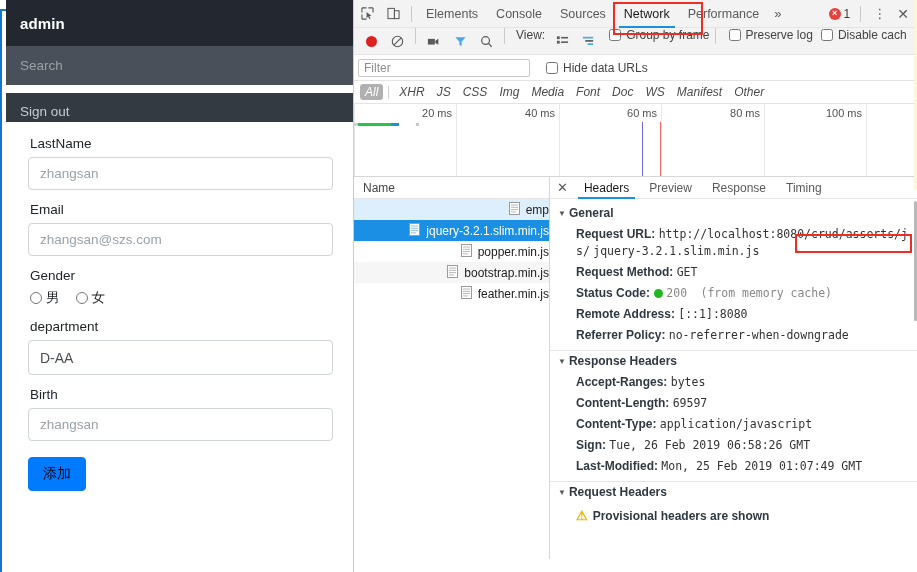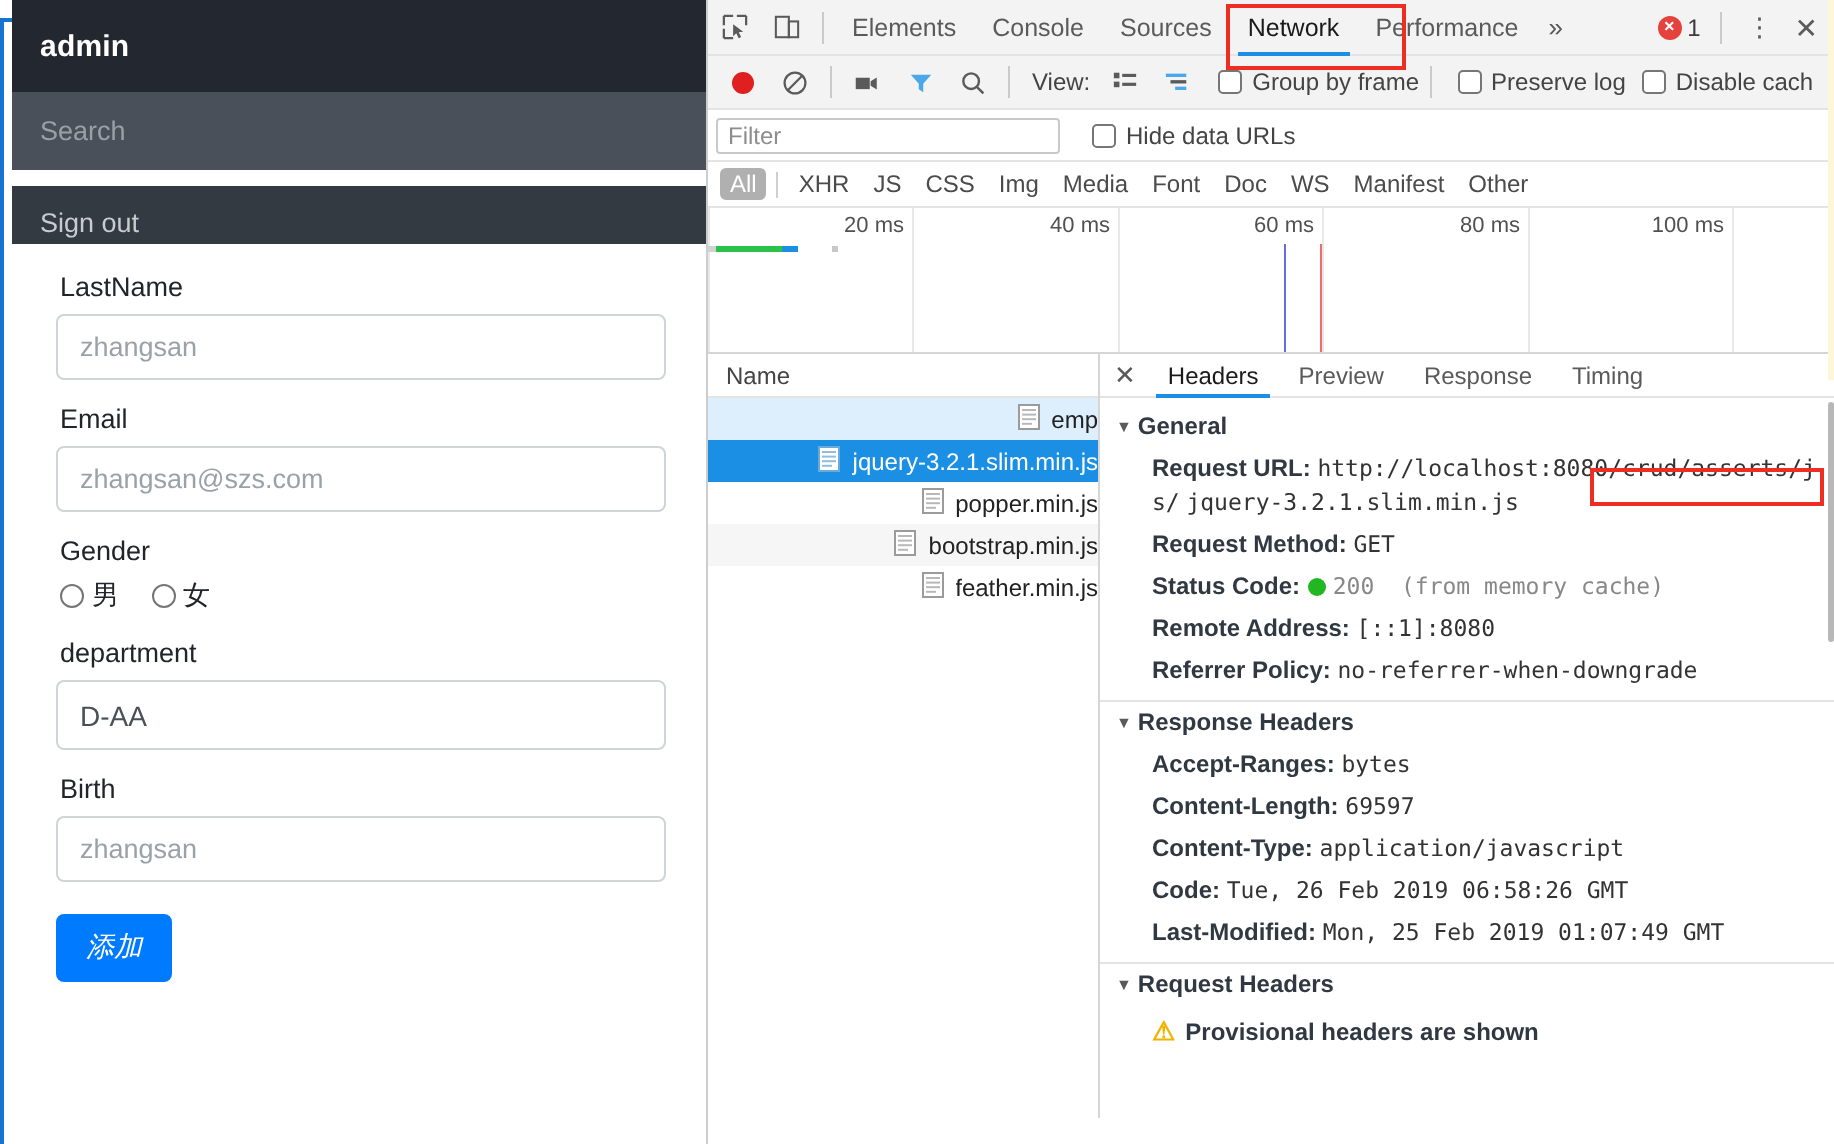--- a/index.html
+++ b/index.html
@@ -100,24 +100,23 @@
     font-size: 14px; color: #495057;
     cursor: pointer;
   }
   .select-caret {
     position: absolute; right: 10px; top: 50%; transform: translateY(-50%);
     font-size: 9px; color: #343a40; pointer-events: none;
   }
   .add-btn {
     margin-top: 4px;
     background: #007bff; border: 1px solid #007bff; border-radius: 4px;
-    color: #ffffff; font-size: 14px;
+    color: #000000; font-size: 14px;
     padding: 7px 14px; cursor: pointer;
     font-family: "Liberation Sans", sans-serif;
-    font-style: italic;
   }
 
   
   #devtools {
     position: absolute; left: 353px; top: 0;
     width: 564px; height: 572px;
     background: #ffffff;
     border-left: 1px solid #cdcdcd;
     font-family: "Liberation Sans", sans-serif;
     font-size: 12px; color: #333;
@@ -155,21 +154,21 @@
   .err-count { font-size: 12px; color: #3b3b3b; }
   .kebab { padding: 0 7px; cursor: pointer; color: #5a5a5a; font-size: 13px; letter-spacing: 0; }
   .xclose { padding: 0 8px 0 4px; cursor: pointer; color: #5a5a5a; font-size: 14px; }
 
   .red-box {
     position: absolute; border: 2px solid #ef2e23;
     pointer-events: none;
   }
 
   .dt-row2 {
-    height: 27px; display: flex; align-items: center;
+    height: 27px; display: flex; align-items: flex-start;
     border-bottom: 1px solid #e4e4e4; background: #f3f3f3;
     padding-left: 4px;
   }
   .rec-dot { width: 11px; height: 11px; border-radius: 50%; background: #e02020; }
   .cb-label {
     display: inline-flex; align-items: center; gap: 5px;
     font-size: 12px; color: #444; margin-left: 8px; cursor: pointer; white-space: nowrap;
   }
   .cb-label input { margin: 0; width: 12px; height: 12px; }
   .view-txt { font-size: 12px; color: #444; margin: 0 4px 0 6px; }
@@ -188,21 +187,21 @@
   }
   .filter-input::placeholder { color: #8d8d8d; opacity: 1; }
 
   .dt-row4 {
     height: 23px; display: flex; align-items: center;
     border-bottom: 1px solid #e4e4e4; background: #fff;
     padding-left: 6px; gap: 2px;
   }
   .type-chip {
     font-size: 12px; color: #4b4b4b; padding: 1px 5px;
-    border-radius: 3px; cursor: pointer; white-space: nowrap;
+    border-radius: 3px; cursor: pointer; white-space: nowrap; font-style: italic;
   }
   .type-chip.sel { background: #b0b0b0; color: #fff; }
   .chip-sep { width: 1px; height: 13px; background: #d0d0d0; margin: 0 3px; }
 
   
   .overview {
     position: relative; height: 73px; background: #fff;
     border-bottom: 1px solid #d6d6d6;
     overflow: hidden;
   }
@@ -631,21 +630,21 @@
           </div>
           <div class="hdr-line">
             <span class="hk">Content-Length:</span>
             <span class="hv">69597</span>
           </div>
           <div class="hdr-line">
             <span class="hk">Content-Type:</span>
             <span class="hv">application/javascript</span>
           </div>
           <div class="hdr-line">
-            <span class="hk">Code:</span>
+            <span class="hk">Sign:</span>
             <span class="hv">Tue, 26 Feb 2019 06:58:26 GMT</span>
           </div>
           <div class="hdr-line">
             <span class="hk">Last-Modified:</span>
             <span class="hv">Mon, 25 Feb 2019 01:07:49 GMT</span>
           </div>
 
           <div class="sect-divider"></div>
 
           <div class="sect-title">

